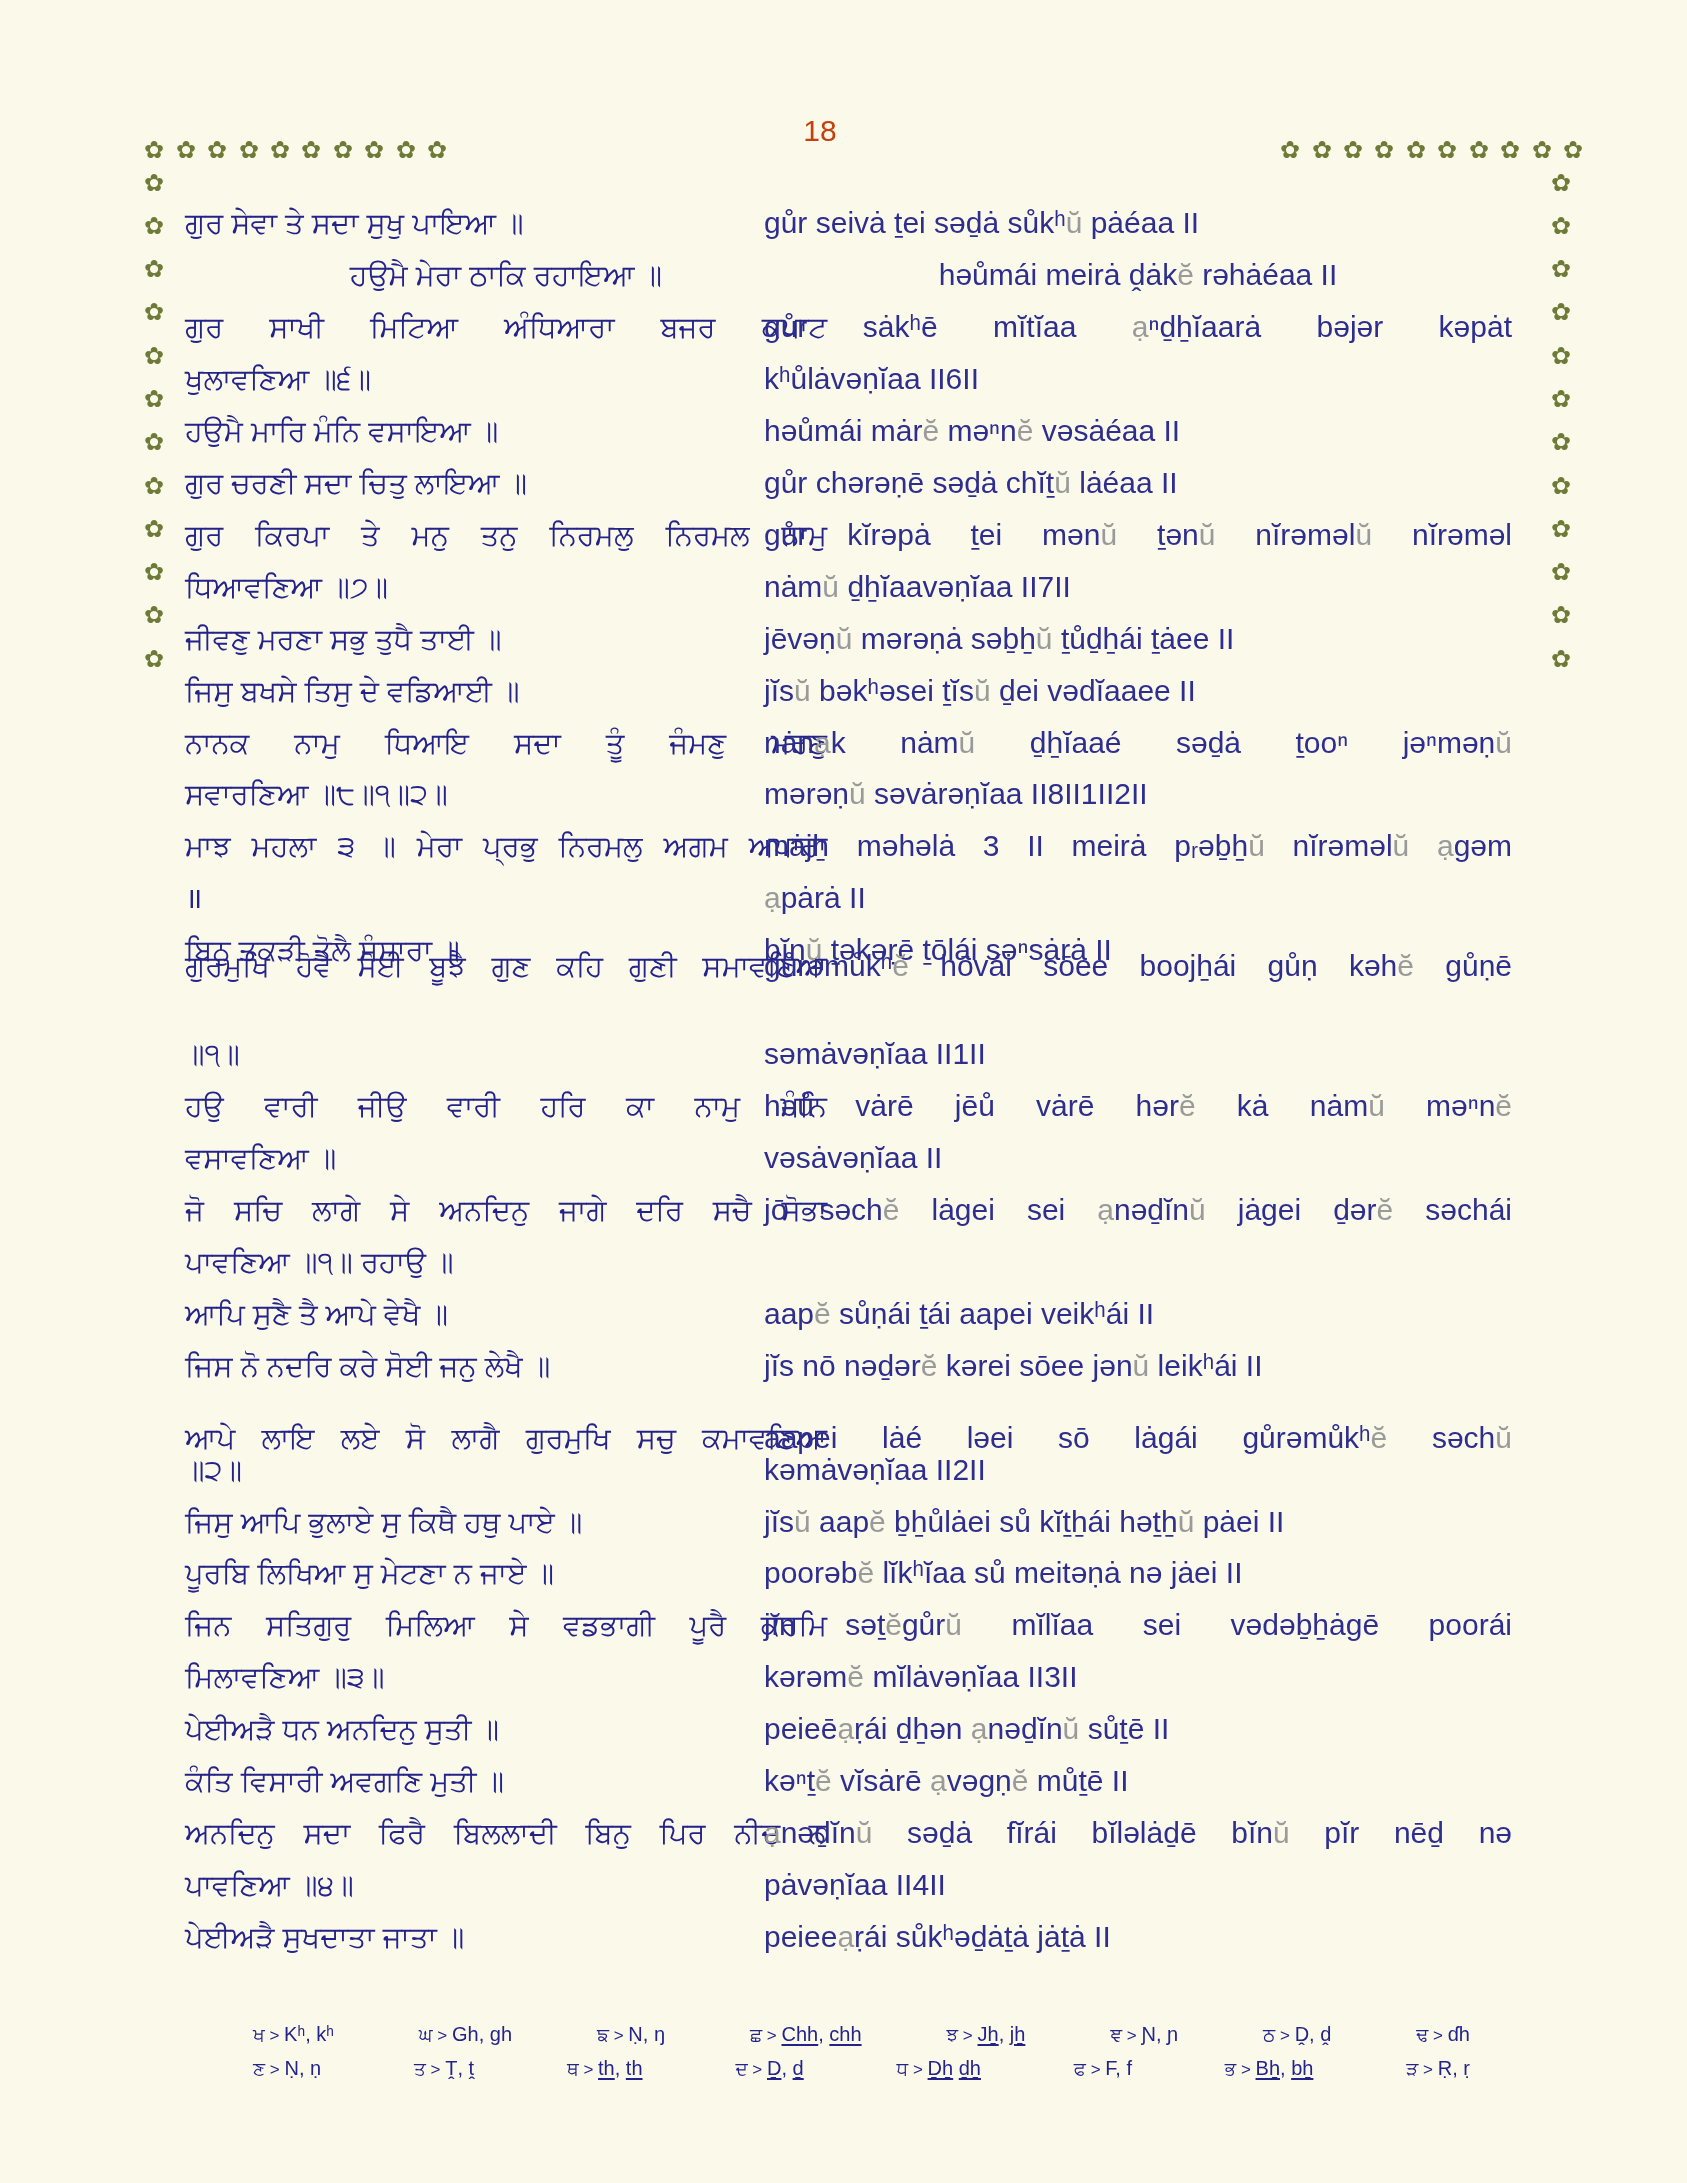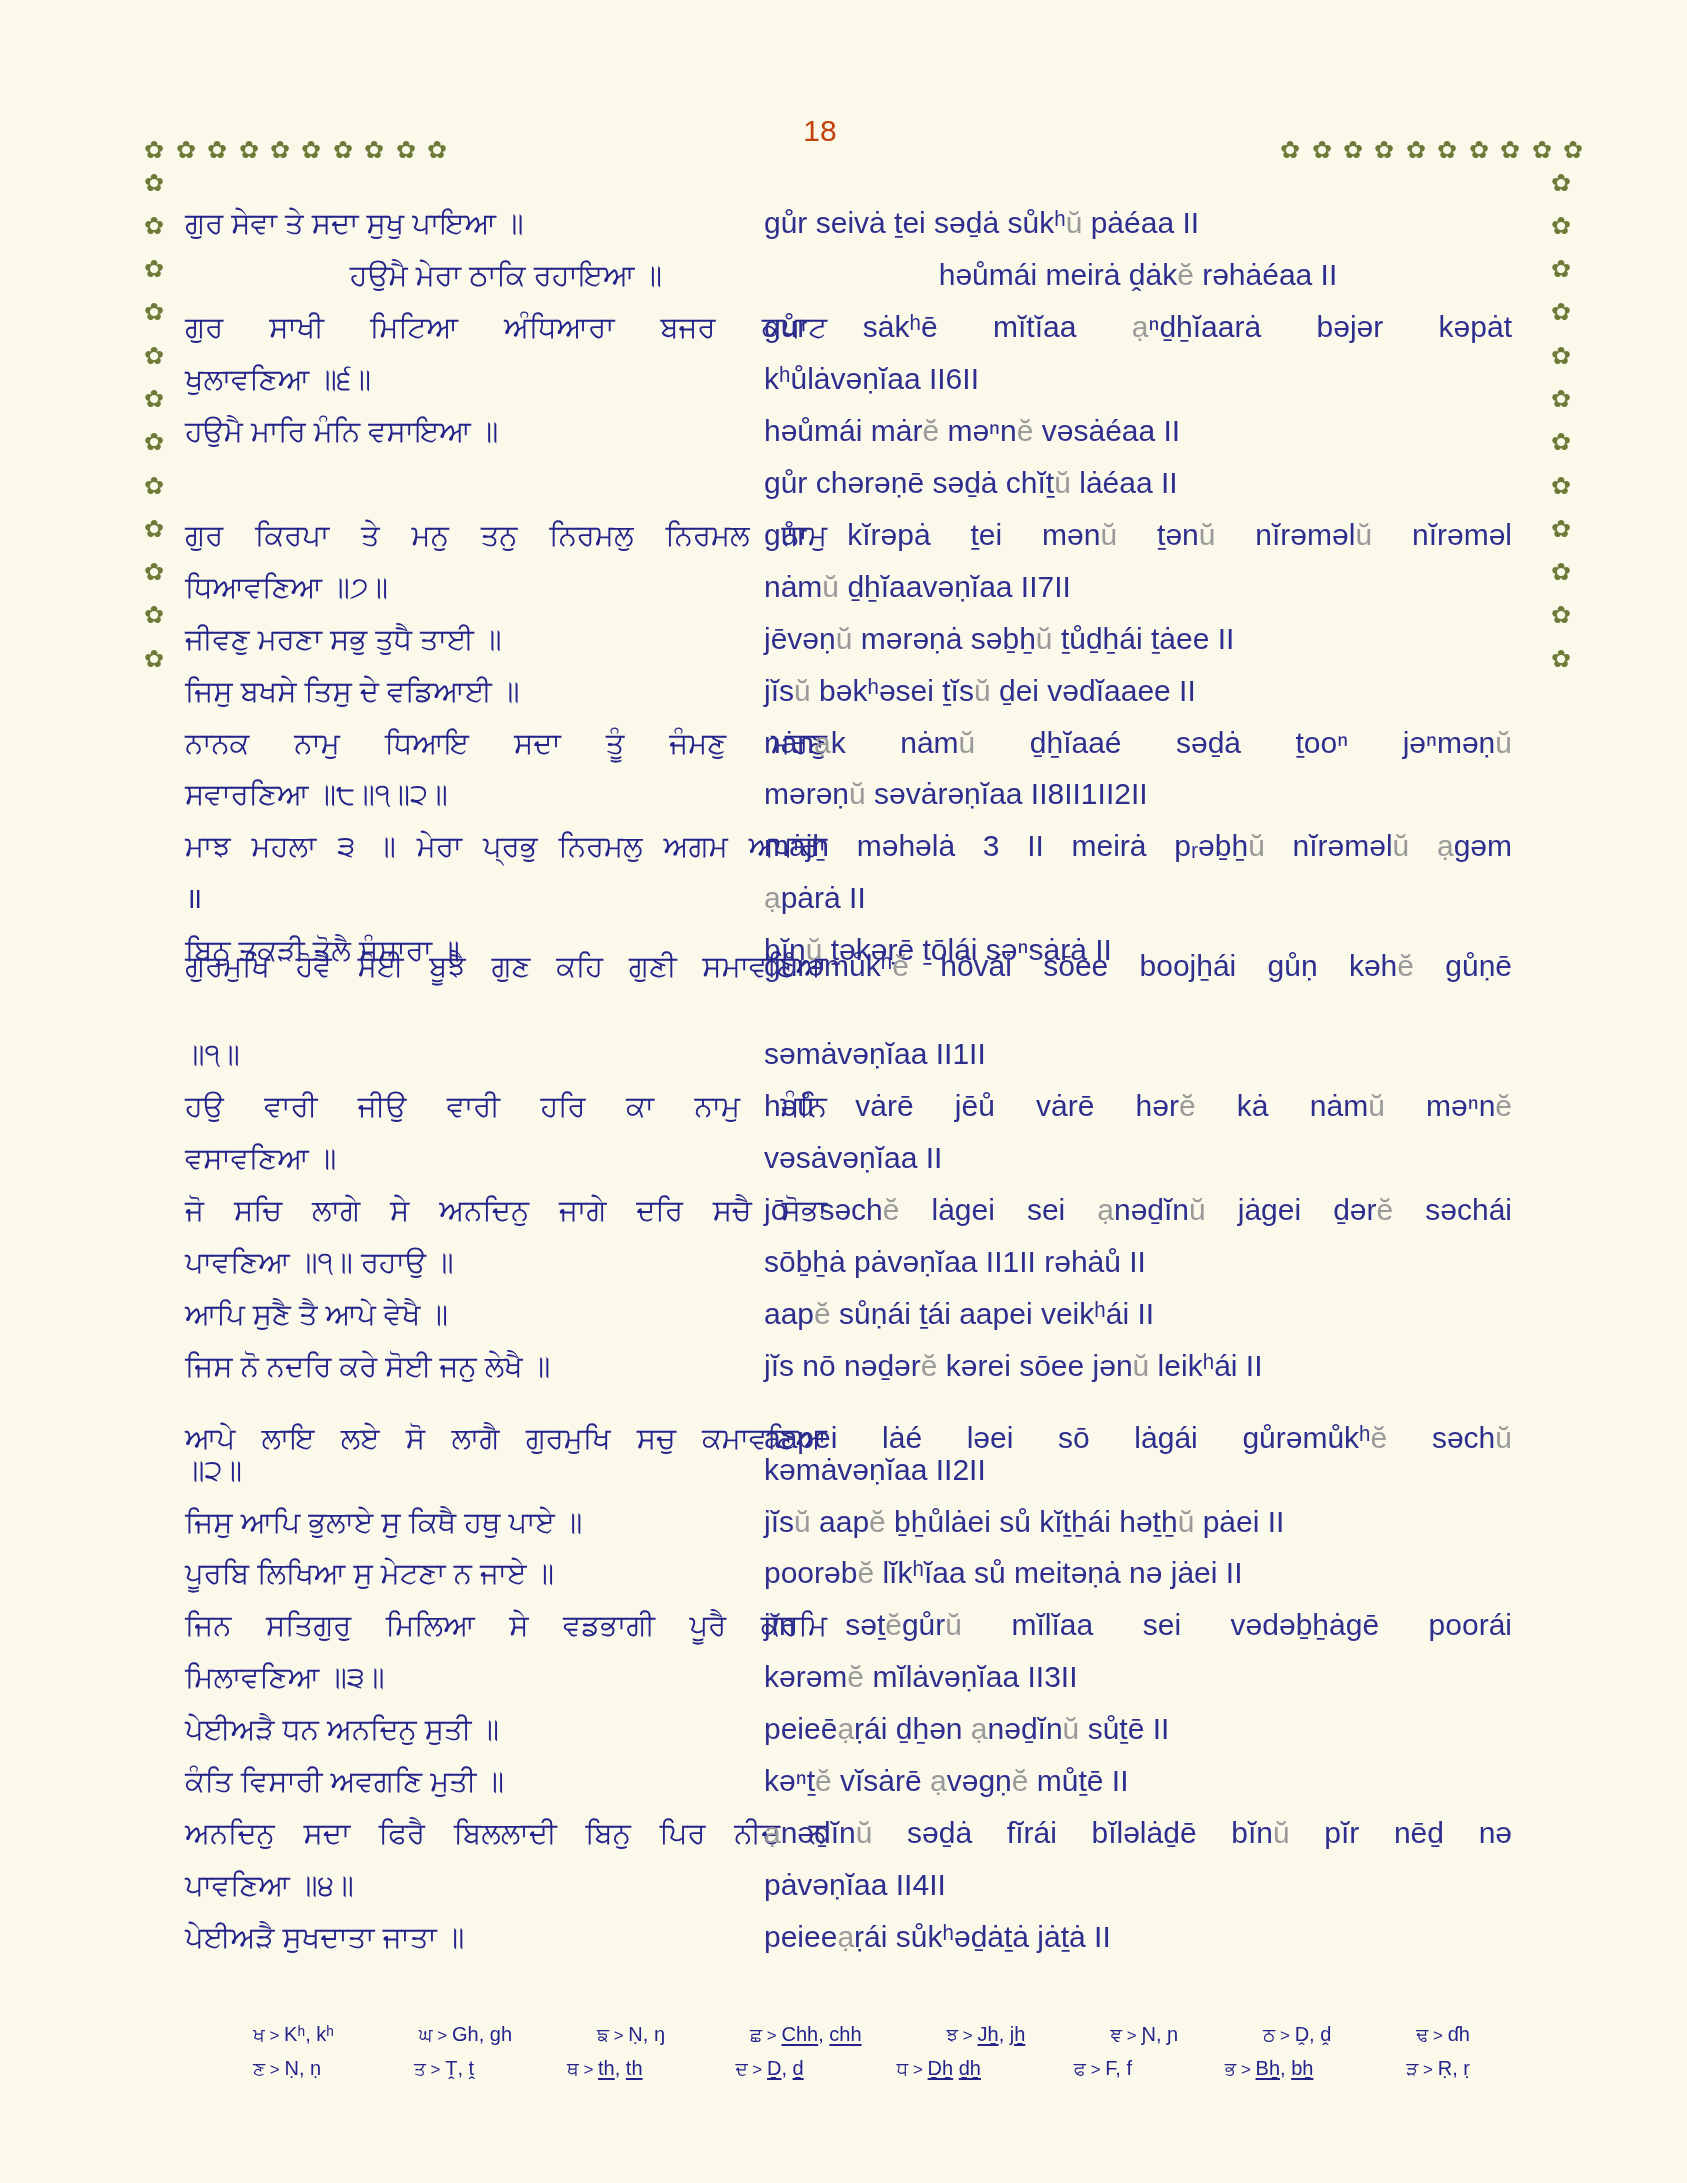--- a/index.html
+++ b/index.html
@@ -115,20 +115,21 @@
       </div>
       <div class="vrow" style="top: 353px;">
         <div class="gur">ਖੁਲਾਵਣਿਆ ॥੬॥</div>
         <div class="lat">kʰůlȧvəṇĭaa II6II</div>
       </div>
       <div class="vrow" style="top: 405px;">
         <div class="gur">ਹਉਮੈ ਮਾਰਿ ਮੰਨਿ ਵਸਾਇਆ ॥</div>
         <div class="lat">həůmái mȧr<span class="soft">ĕ</span> məⁿn<span class="soft">ĕ</span> vəsȧéaa II</div>
       </div>
       <div class="vrow" style="top: 457px;">
+        <div class="gur">ਗੁਰ ਚਰਣੀ ਸਦਾ ਚਿਤੁ ਲਾਇਆ ॥</div>
         <div class="lat">gůr chərəṇē səḏȧ chĭṯ<span class="soft">ŭ</span> lȧéaa II</div>
       </div>
       <div class="vrow fill" style="top: 509px;">
         <div class="gur">ਗੁਰ ਕਿਰਪਾ ਤੇ ਮਨੁ ਤਨੁ ਨਿਰਮਲੁ ਨਿਰਮਲ ਨਾਮੁ</div>
         <div class="lat">gůr kĭrəpȧ ṯei mən<span class="soft">ŭ</span> ṯən<span class="soft">ŭ</span> nĭrəməl<span class="soft">ŭ</span> nĭrəməl</div>
       </div>
       <div class="vrow" style="top: 561px;">
         <div class="gur">ਧਿਆਵਣਿਆ ॥੭॥</div>
         <div class="lat">nȧm<span class="soft">ŭ</span> ḏẖĭaavəṇĭaa II7II</div>
       </div>
@@ -175,21 +176,20 @@
       <div class="vrow" style="top: 1132px;">
         <div class="gur">ਵਸਾਵਣਿਆ ॥</div>
         <div class="lat">vəsȧvəṇĭaa II</div>
       </div>
       <div class="vrow fill" style="top: 1184px;">
         <div class="gur">ਜੋ ਸਚਿ ਲਾਗੇ ਸੇ ਅਨਦਿਨੁ ਜਾਗੇ ਦਰਿ ਸਚੈ ਸੋਭਾ</div>
         <div class="lat">jō səch<span class="soft">ĕ</span> lȧgei sei <span class="soft">ạ</span>nəḏĭn<span class="soft">ŭ</span> jȧgei ḏər<span class="soft">ĕ</span> səchái</div>
       </div>
       <div class="vrow" style="top: 1236px;">
         <div class="gur">ਪਾਵਣਿਆ ॥੧॥ ਰਹਾਉ ॥</div>
-        <div class="lat">sōḇẖȧ pȧvəṇĭaa II1II rəhȧů II</div>
       </div>
       <div class="vrow" style="top: 1288px;">
         <div class="gur">ਆਪਿ ਸੁਣੈ ਤੈ ਆਪੇ ਵੇਖੈ ॥</div>
         <div class="lat">aap<span class="soft">ĕ</span> sůṇái ṯái aapei veikʰái II</div>
       </div>
       <div class="vrow" style="top: 1340px;">
         <div class="gur">ਜਿਸ ਨੋ ਨਦਰਿ ਕਰੇ ਸੋਈ ਜਨੁ ਲੇਖੈ ॥</div>
         <div class="lat">jĭs nō nəḏər<span class="soft">ĕ</span> kərei sōee jən<span class="soft">ŭ</span> leikʰái II</div>
       </div>
       <div class="vrow fill" style="top: 1412px;">

